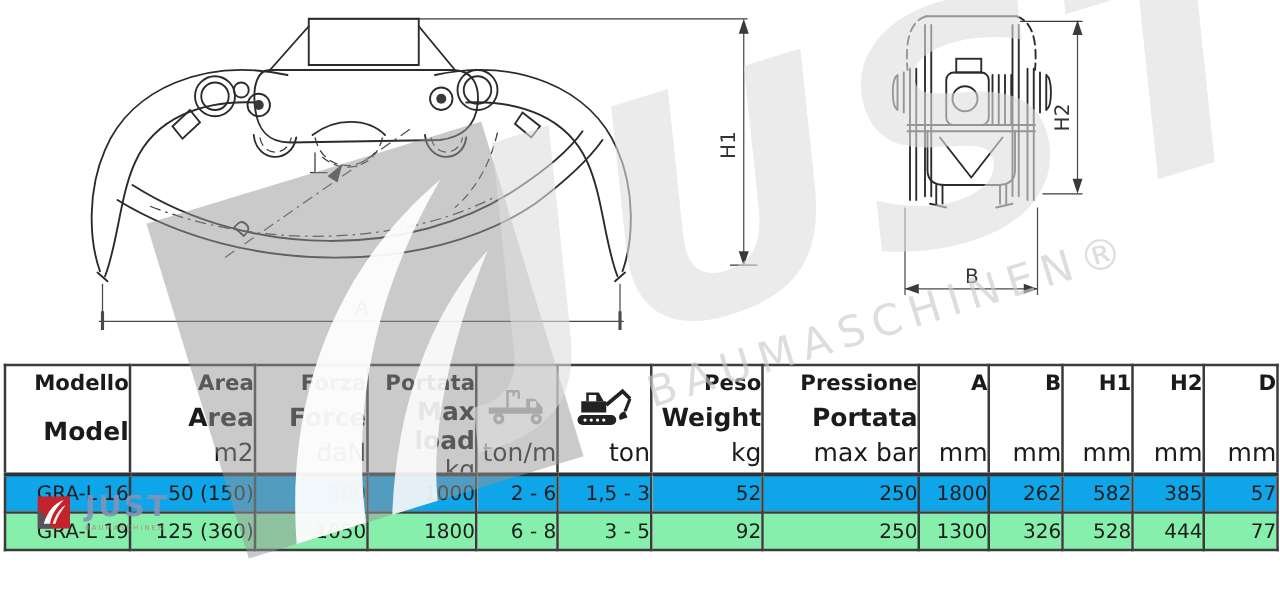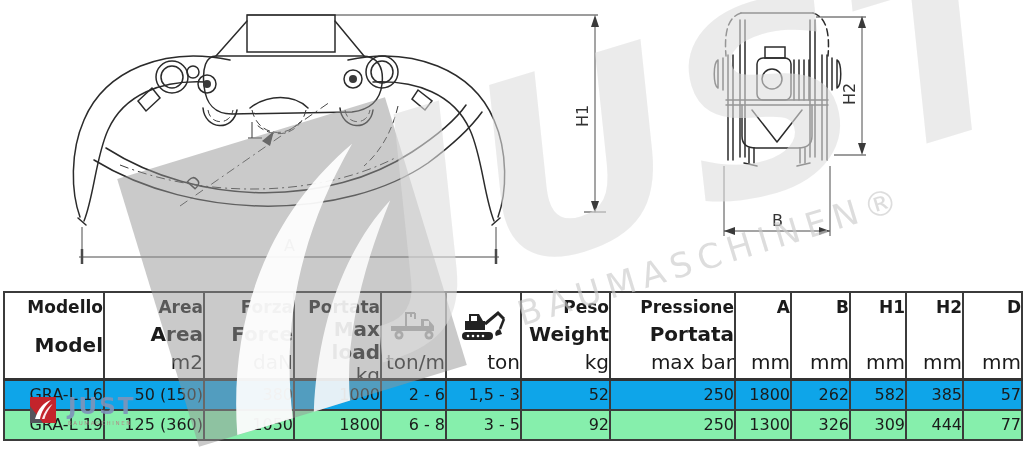--- a/index.html
+++ b/index.html
@@ -302,21 +302,21 @@
       <td>GRA-L 19</td>
       <td>125 (360)</td>
       <td>1050</td>
       <td>1800</td>
       <td>6 - 8</td>
       <td>3 - 5</td>
       <td>92</td>
       <td>250</td>
       <td>1300</td>
       <td>326</td>
-      <td>309</td>
+      <td>528</td>
       <td>444</td>
       <td>77</td>
     </tr>
   </tbody>
 </table>
 
 <svg id="watermark" width="1024" height="471" viewBox="0 0 1024 471">
 
   <g transform="translate(292,272) rotate(-17)">
     <rect x="-140" y="-140" width="280" height="280" fill="rgba(150,150,150,0.5)"></rect>

